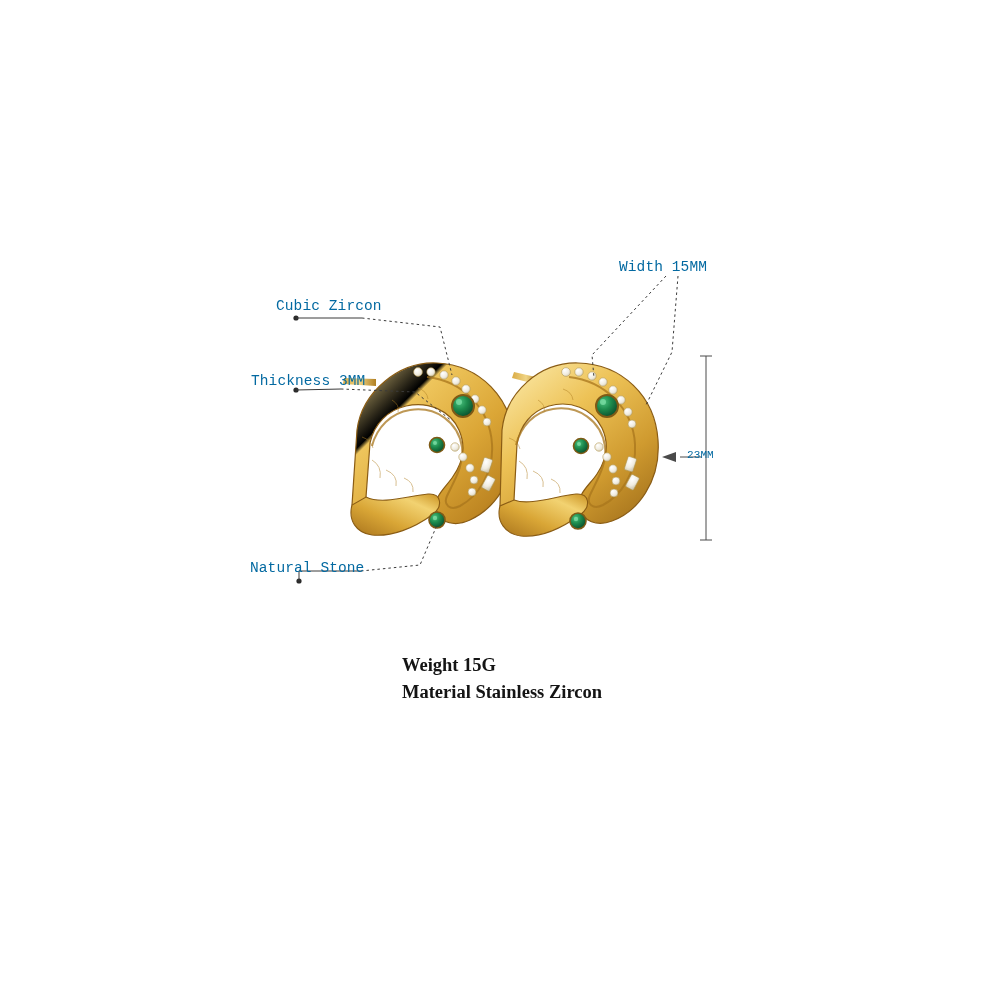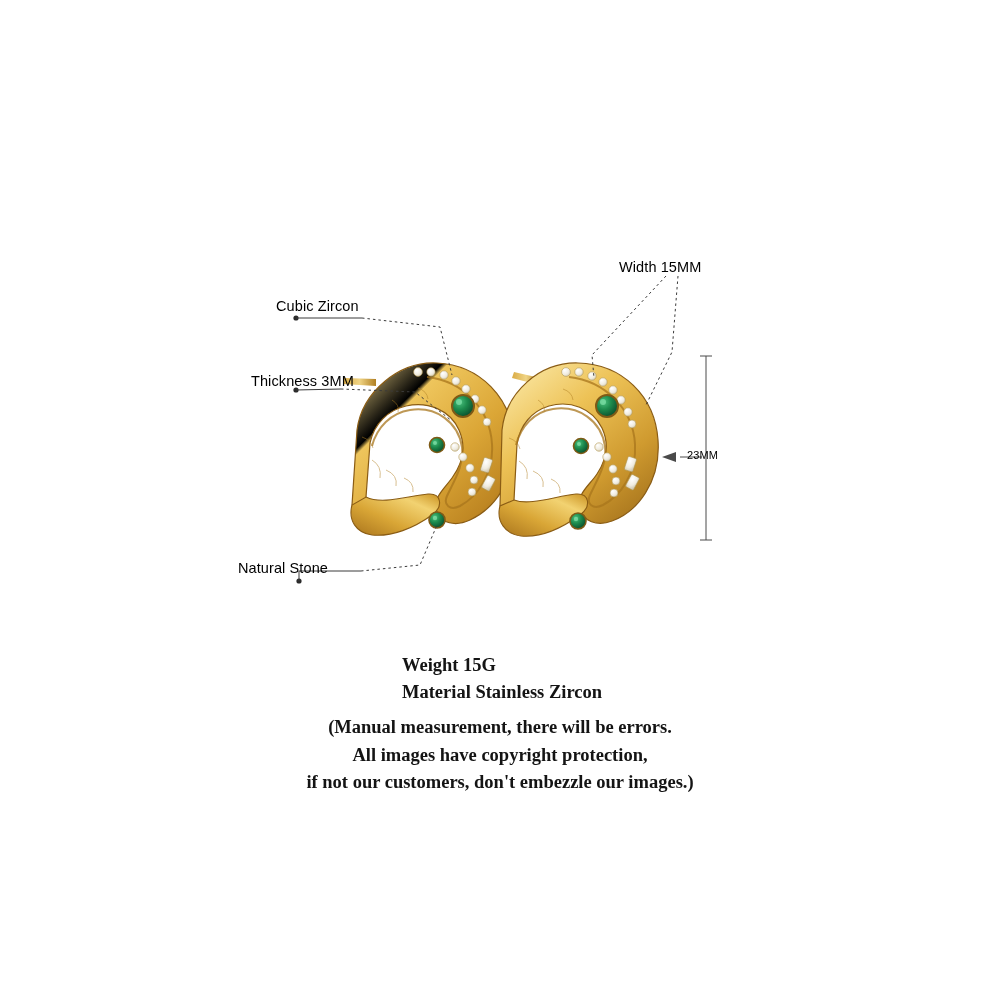--- a/index.html
+++ b/index.html
@@ -23,32 +23,32 @@
   }
   .svg-layer {
     position: absolute;
     left: 0;
     top: 0;
     width: 1000px;
     height: 1000px;
   }
   .callout {
     position: absolute;
-    font-family: Liberation Sans, sans-serif;
+    font-family: Liberation Mono, monospace;
     font-size: 14.5px;
-    color: #000000;
+    color: #0369a1;
     white-space: nowrap;
     letter-spacing: 0.1px;
   }
   .callout.small {
     font-size: 11px;
   }
   #label-cubic-zircon { left: 276px; top: 298px; }
   #label-thickness    { left: 251px; top: 373px; }
-  #label-natural-stone{ left: 238px; top: 560px; }
+  #label-natural-stone{ left: 250px; top: 560px; }
   #label-width        { left: 619px; top: 259px; }
   #label-height       { left: 687px; top: 449px; }
 
   #spec-block {
     position: absolute;
     left: 0;
     top: 652px;
     width: 1000px;
     text-align: center;
   }
@@ -291,20 +291,15 @@
   <div class="callout" id="label-thickness">Thickness 3MM</div>
   <div class="callout" id="label-natural-stone">Natural Stone</div>
   <div class="callout" id="label-width">Width 15MM</div>
   <div class="callout small" id="label-height">23MM</div>
 
   <div id="spec-block">
     <div class="spec-lines">
       <div class="spec-line">Weight 15G</div>
       <div class="spec-line">Material Stainless Zircon</div>
     </div>
-    <div class="note-lines">
-      <div class="note-line">(Manual measurement, there will be errors.</div>
-      <div class="note-line"> All images have copyright protection,</div>
-      <div class="note-line">if not our customers, don't embezzle our images.)</div>
-    </div>
   </div>
 
 </div>
 
 </body></html>

